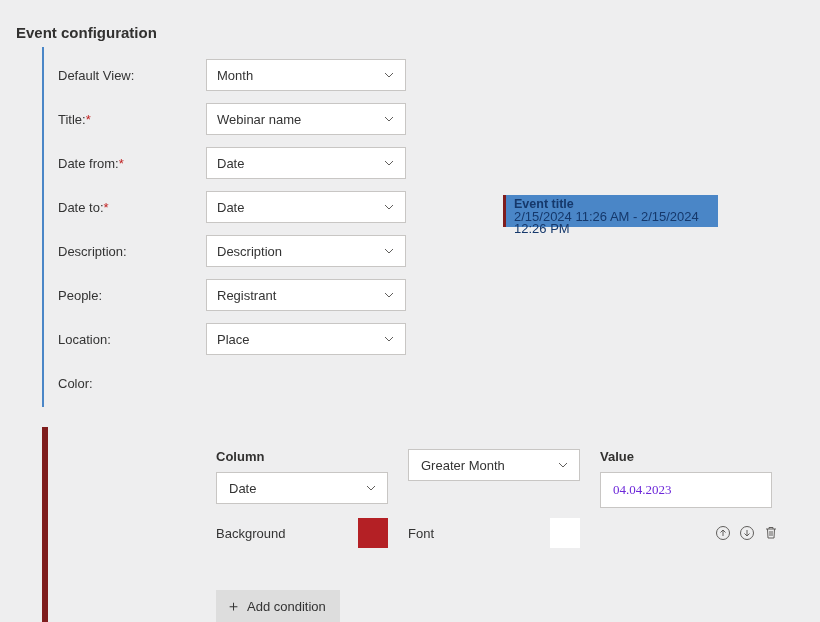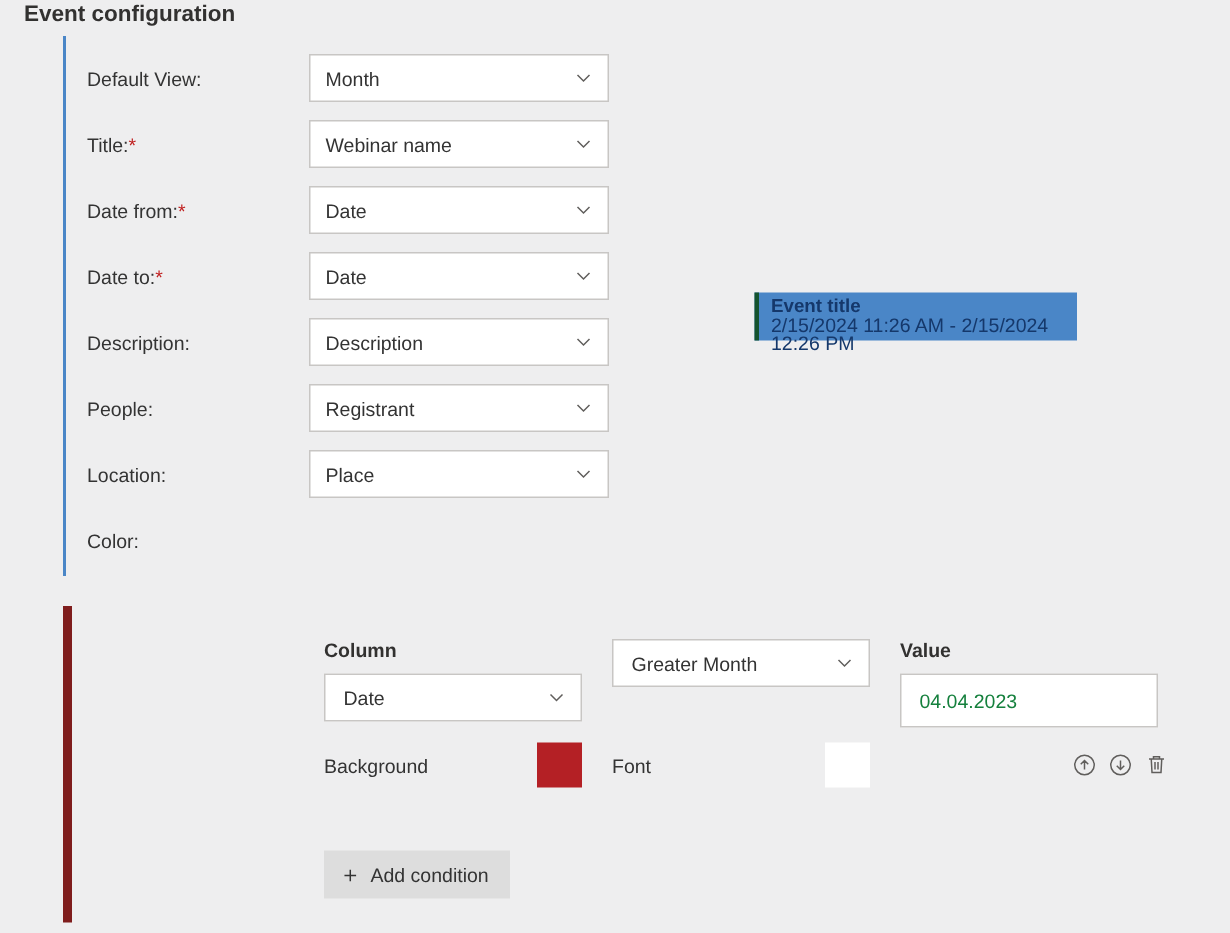--- a/index.html
+++ b/index.html
@@ -9,21 +9,21 @@
     background: #eeeeef;
     width: 820px;
     height: 622px;
     overflow: hidden;
     color: #333;
   }
   .page-title {
     font-size: 15px;
     font-weight: 600;
     color: #323130;
-    padding: 1px 0 0 16px;
+    padding: 24px 0 0 16px;
   }
   .section {
     margin: 6px 0 0 42px;
     border-left: 2px solid #4a86c7;
     padding: 6px 0 2px 14px;
     width: 730px;
   }
   .field-row {
     display: flex;
     align-items: center;
@@ -56,21 +56,21 @@
     justify-content: center;
   }
   .chevron svg { display: block; }
   .preview-card {
     position: absolute;
     left: 503px;
     top: 195px;
     width: 215px;
     height: 32px;
     background: #4a86c7;
-    border-left: 3px solid #14532d;
+    border-left: 3px solid #7f1d1d;
     padding: 2px 8px 0 8px;
     font-size: 12px;
     color: #15386b;
   }
   .preview-card .title-line {
     font-weight: 600;
     font-size: 12.5px;
     line-height: 14px;
   }
   .preview-card .date-line {
@@ -110,22 +110,22 @@
     padding: 0 10px 0 12px;
     font-size: 13px;
     cursor: pointer;
   }
   .text-input {
     height: 32px;
     background: #fff;
     border: 1px solid #c8c6c4;
     padding: 17px 12px;
     font-size: 13px;
-    color: #15803d;
-    font-family: Liberation Sans, sans-serif;
+    color: #6d28d9;
+    font-family: Liberation Serif, serif;
   }
   .color-row {
     display: flex;
     gap: 20px;
     margin-top: 10px;
     align-items: center;
   }
   .color-group {
     display: flex;
     align-items: center;

